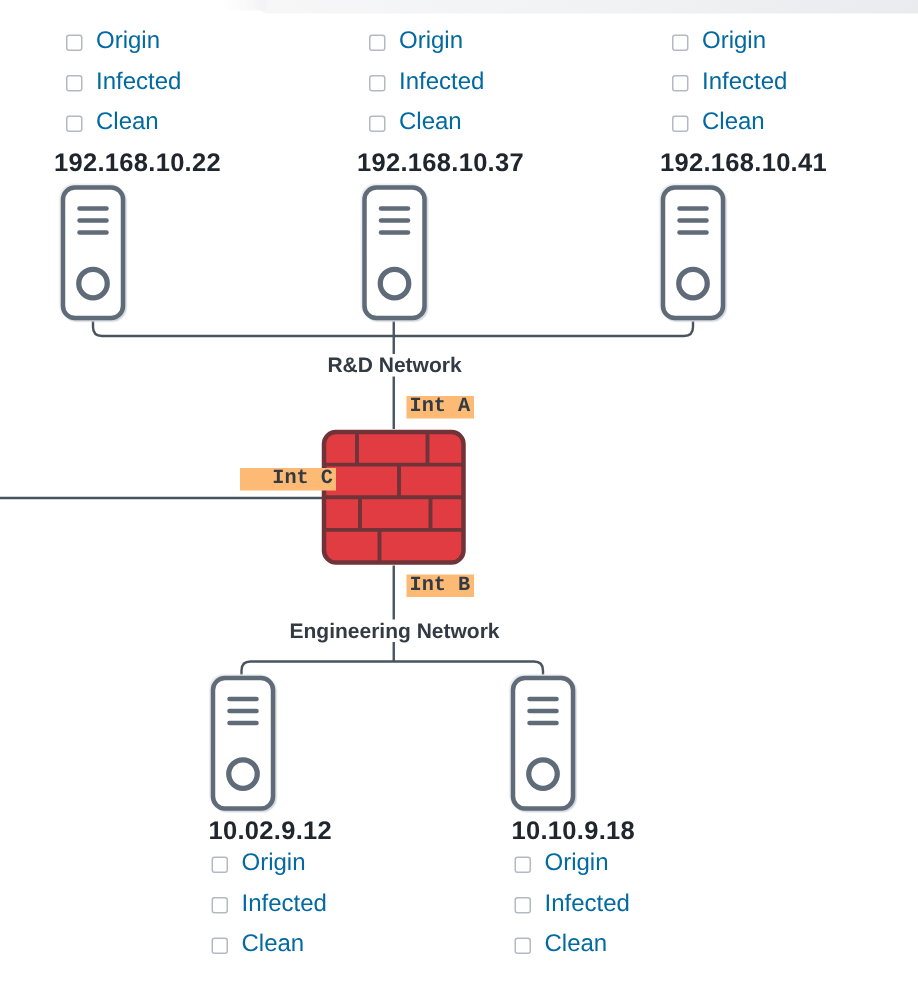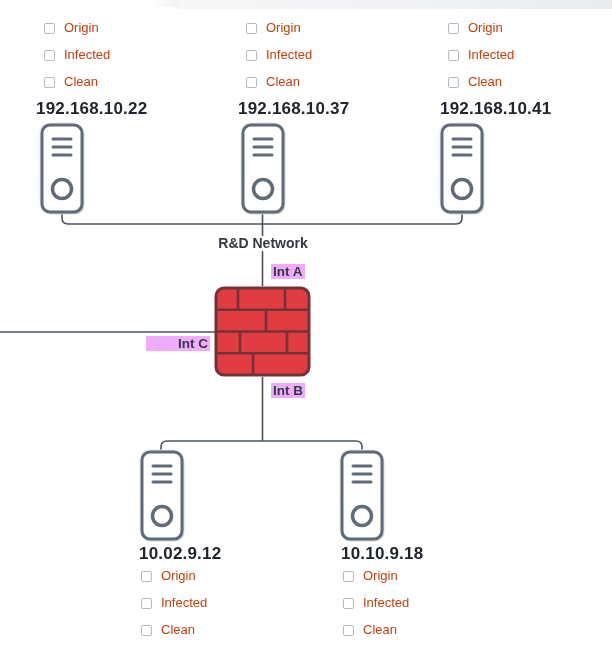--- a/index.html
+++ b/index.html
@@ -24,36 +24,36 @@
   }
   
   svg.connectors{position:absolute;left:0;top:0;z-index:1;}
   
   .host{position:absolute;z-index:2;}
   .opt{display:flex;align-items:center;gap:9px;height:16px;margin-bottom:11px;cursor:pointer;}
   .cb{
     width:11px;height:11px;box-sizing:border-box;flex:0 0 11px;
     border:1.4px solid #b3bac1;border-radius:2px;background:#fff;
   }
-  .opt-label{font-size:13px;line-height:16px;color:#c2410c;}
+  .opt-label{font-size:16px;line-height:16px;color:#0369a1;}
   .ip{font-size:17px;font-weight:bold;line-height:16px;color:#20262e;letter-spacing:0.2px;}
   .host-top .opts{padding-left:8px;}
   .host-bottom .opts{padding-left:2px;margin-top:6px;}
   .host-top .ip{margin-top:4px;margin-bottom:6px;}
   .host-bottom .ip{margin-top:5px;}
   .server-svg{display:block;filter:drop-shadow(1.5px 1.5px 0 #d3d7db) drop-shadow(-1px -1px 0 #e8eaec);}
   
   .netlabel{
     position:absolute;z-index:3;transform:translateX(-50%);
     background:#fff;padding:0 4px;
     font-size:14px;font-weight:bold;color:#323a44;white-space:nowrap;line-height:15px;
   }
   .intlabel{
-    position:absolute;z-index:3;background:#f0abfc;padding:0 2px;
-    font-size:13.5px;font-weight:bold;color:#323a44;white-space:nowrap;line-height:15px;
+    position:absolute;z-index:3;background:#fdba74;padding:0 2px;
+    font-size:13.5px;font-weight:bold;color:#323a44;white-space:nowrap;line-height:15px;font-family:Liberation Mono, monospace;
   }
   .int-c{width:60px;text-align:right;}
   .firewall{position:absolute;left:214px;top:286px;z-index:2;line-height:0;}
 </style>
 </head>
 <body>
 
 <div class="canvas">
 
   <div class="top-band"></div>
@@ -144,24 +144,25 @@
           <line x1="13" y1="32" x2="31" y2="32"></line>
       </g>
       <circle cx="22" cy="66" r="9.5" fill="#ffffff" stroke="#5f6b79" stroke-width="3.5"></circle>
     </svg>
   </div>
 
   <div class="netlabel" style="left:263px;top:236px;text-align:center;">R&amp;D Network</div>
 
   <div class="intlabel" style="left:271px;top:264px;">Int A</div>
 
-  <div class="intlabel int-c" style="left:146px;top:312px;margin-top:24px;">Int C</div>
+  <div class="intlabel int-c" style="left:160px;top:312px;">Int C</div>
 
   <div class="intlabel" style="left:271px;top:383px;">Int B</div>
 
+  <div class="netlabel" style="left:263px;top:413px;">Engineering Network</div>
 
   <div class="firewall">
     <svg width="97" height="91" viewBox="0 0 97 91">
       <defs>
           <clipPath id="fwclip">
             <rect x="2" y="2" width="93" height="87" rx="8"></rect>
           </clipPath>
         </defs>
       <rect x="2" y="2" width="93" height="87" rx="8" fill="#e23c43"></rect>
       <g clip-path="url(#fwclip)" stroke="#703338" stroke-width="2.6">

